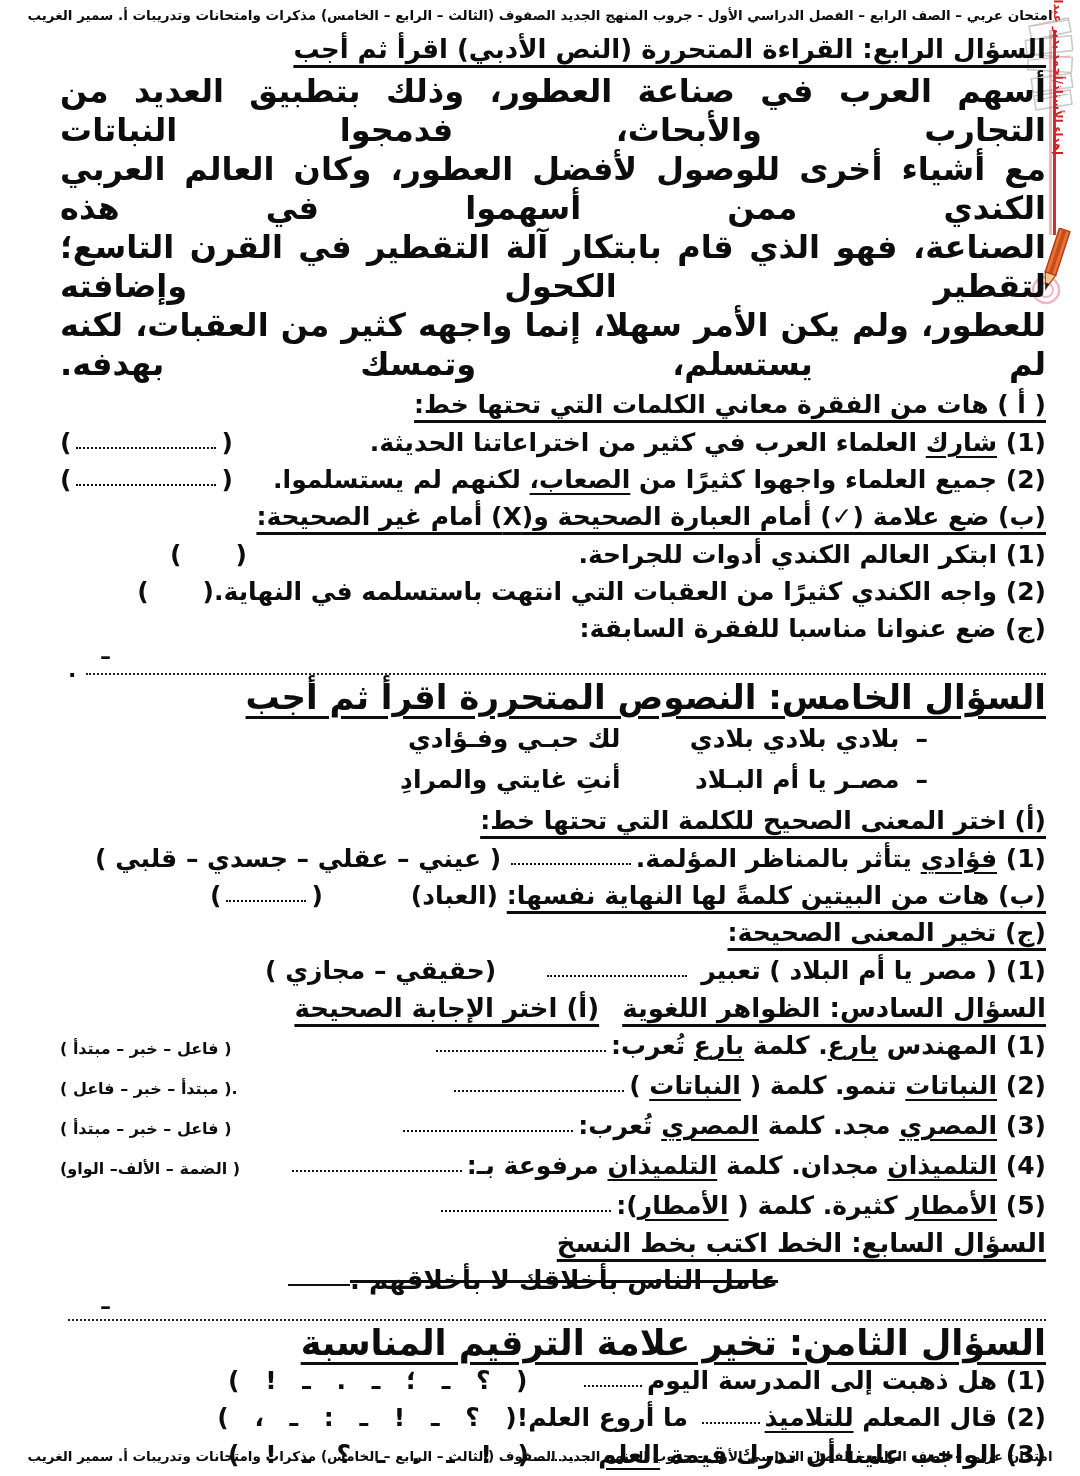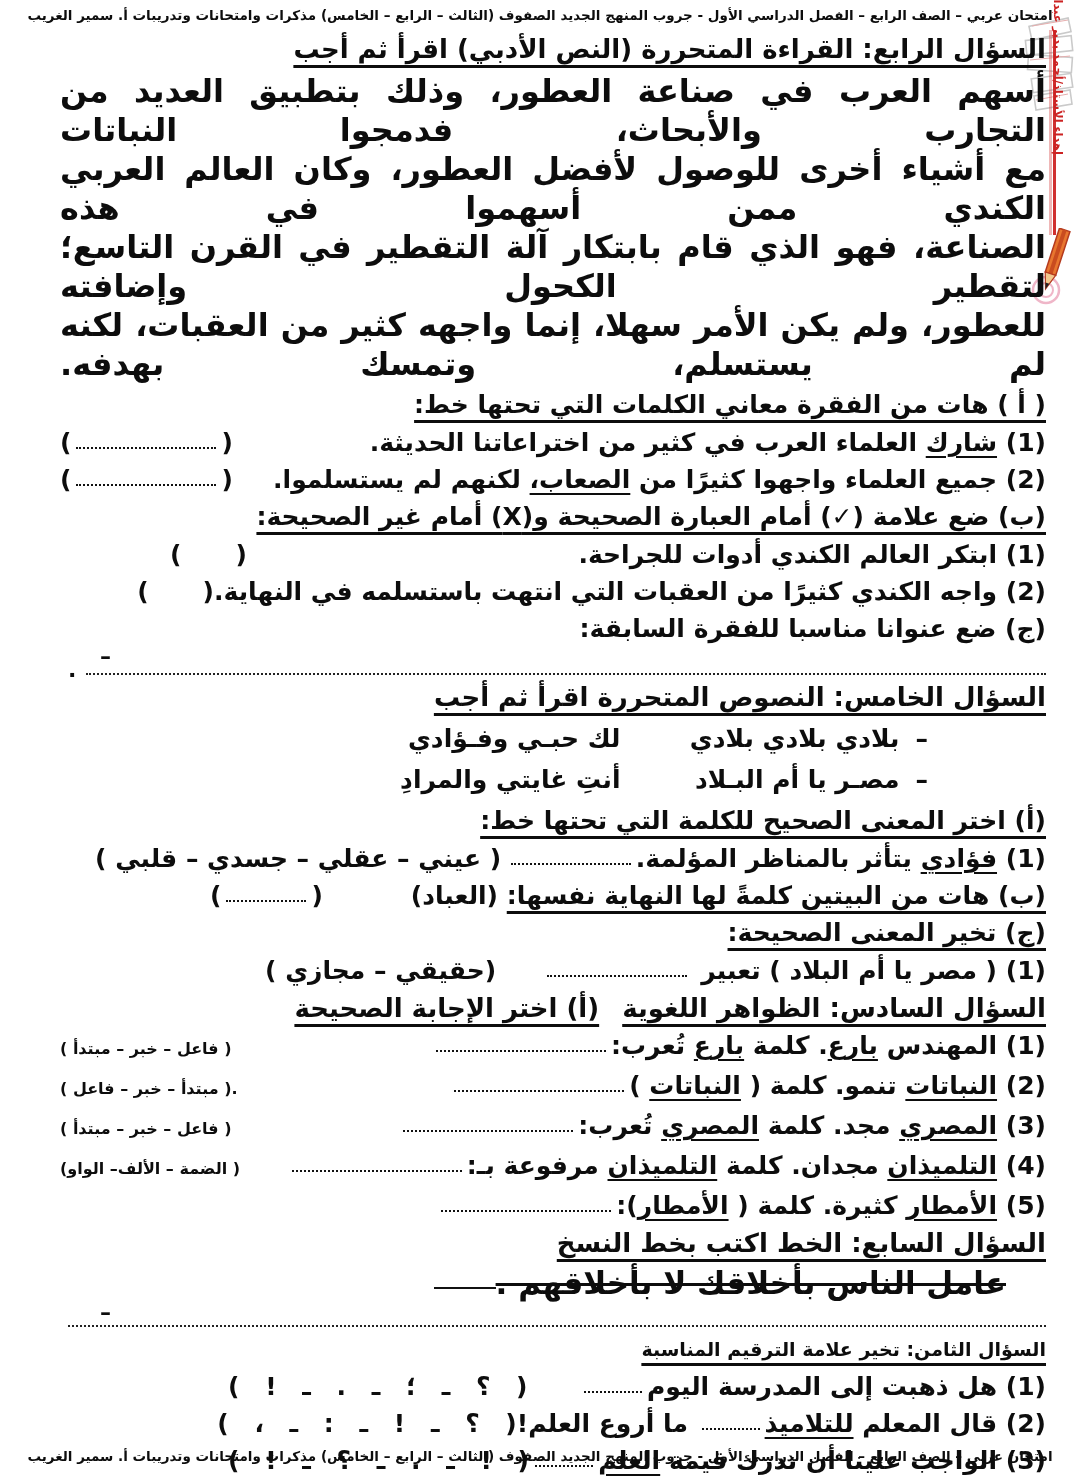--- a/index.html
+++ b/index.html
@@ -18,21 +18,21 @@
   u{text-decoration:underline;text-underline-offset:5px;text-decoration-thickness:2px;}
   .lead{display:inline-block;border-bottom:2.3px dotted #111;height:4px;vertical-align:2px;margin:0 5px;}
   .w60{width:58px}.w80{width:80px}.w120{width:120px}.w140{width:140px}.w170{width:170px}
   .gap{display:inline-block;width:54px;}
   .pl95{padding-left:35px;}  .pl110{padding-left:110px;} .pl150{padding-left:150px;}
   .pl205{padding-left:205px;} .pl168{padding-left:168px;}
   .verse{display:flex;font-size:25px;line-height:31px;margin:10px 0;padding-right:118px;}
   .vdash{margin-left:16px;}
   .vr{min-width:252px;}
   .vl{margin-right:27px;}
-  .khat{display:flex;align-items:center;margin:6px 40px 4px 0;font-size:31px;}
+  .khat{display:flex;justify-content:center;align-items:center;margin:6px 40px 4px 0;font-size:26px;}
   .khat-text{text-decoration:line-through;text-decoration-thickness:2.6px;}
   .khat-ext{width:62px;border-top:2.6px solid #111;transform:translateY(5px);}
   .blank{margin:2px 0 6px;}
   .bdash{font-size:22px;line-height:16px;padding-left:40px;text-align:left;direction:ltr;}
   .bline{display:flex;align-items:flex-end;gap:10px;padding-left:8px;}
   .leadfull{flex:1;border-bottom:2.6px dotted #222;height:4px;}
   .bperiod{font-size:22px;line-height:10px;}
   .punct{word-spacing:17px;}
   .q6row .ans{font-size:16px;}
   .sub-gap{margin-right:14px;}
@@ -115,21 +115,21 @@
     <div class="sec">(ج) ضع عنوانا مناسبا للفقرة السابقة:</div>
 
     <div class="blank">
       <div class="bdash">–</div>
       <div class="bline">
           <i class="leadfull"></i>
           <span class="bperiod">.</span>
         </div>
     </div>
 
-    <div class="sec ul" style="font-size:26px;">السؤال الخامس: النصوص المتحررة اقرأ ثم أجب</div>
+    <div class="sec ul" style="font-size:34px;">السؤال الخامس: النصوص المتحررة اقرأ ثم أجب</div>
 
     <div class="verse">
       <span class="vdash">–</span>
       <span class="vr">بلادي بلادي بلادي</span>
       <span class="vl">لك حبـي وفـؤادي</span>
     </div>
     <div class="verse">
       <span class="vdash">–</span>
       <span class="vr">مصـر يا أم البـلاد</span>
       <span class="vl">أنتِ غايتي والمرادِ</span>
@@ -186,21 +186,21 @@
       <span class="khat-ext"></span>
     </div>
 
     <div class="blank">
       <div class="bdash">–</div>
       <div class="bline">
           <i class="leadfull"></i>
         </div>
     </div>
 
-    <div class="sec ul" style="font-size:19px;">السؤال الثامن: تخير علامة الترقيم المناسبة</div>
+    <div class="sec ul" style="font-size:35px;">السؤال الثامن: تخير علامة الترقيم المناسبة</div>
 
     <div class="row pl168">
       <span class="t"><span>(1) </span><span>هل ذهبت إلى المدرسة اليوم</span><u></u><i class="lead w60"></i><span></span></span>
       <span class="ans punct">( ؟  ـ  ؛  ـ  .  ـ  ! )</span>
     </div>
     <div class="row pl168">
       <span class="t"><span>(2) </span><span>قال المعلم </span><u>للتلاميذ</u><i class="lead w60"></i><span> ما أروع العلم!</span></span>
       <span class="ans punct">( ؟  ـ  !  ـ  :  ـ  ، )</span>
     </div>
     <div class="row pl168">

